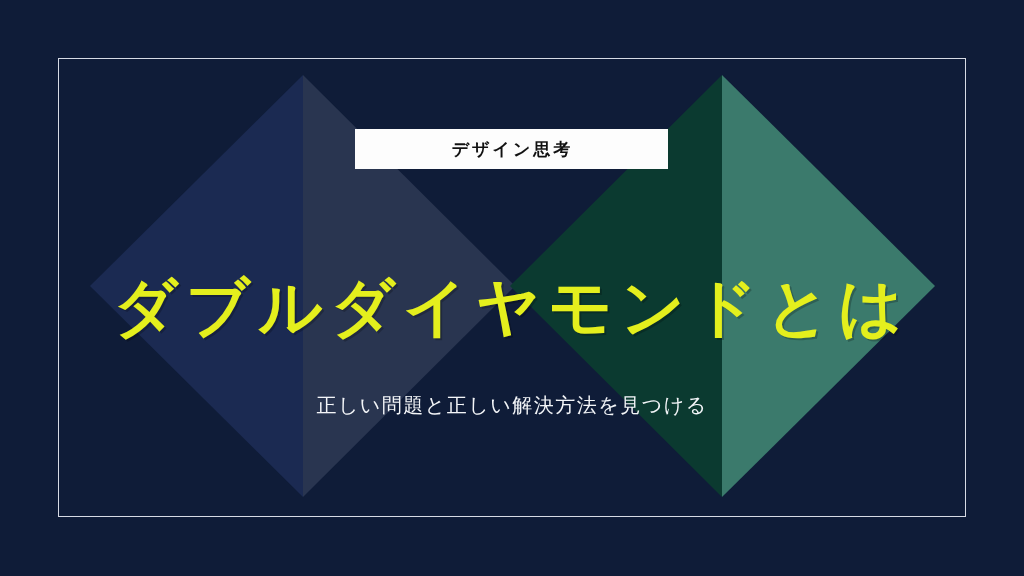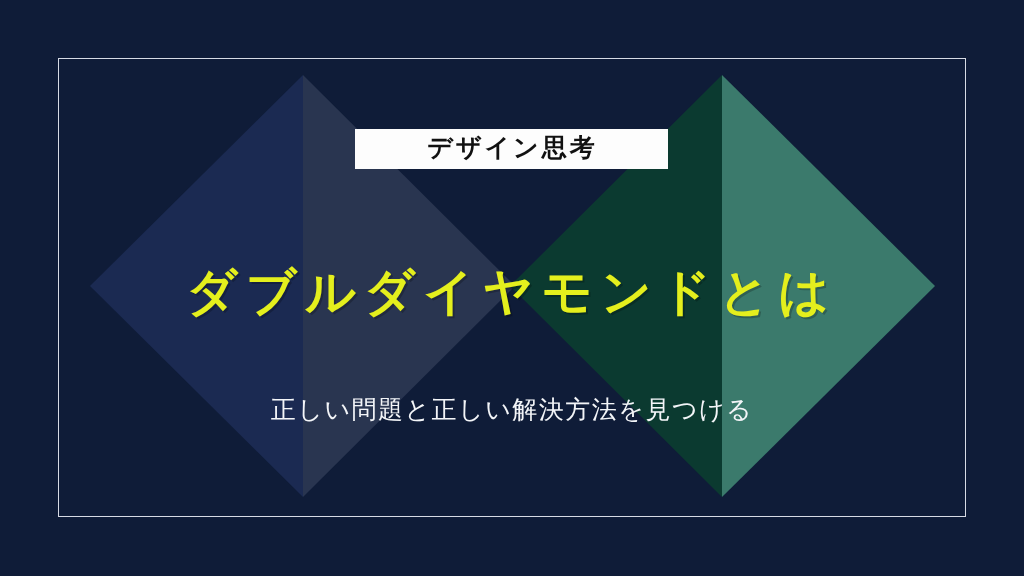--- a/index.html
+++ b/index.html
@@ -41,52 +41,51 @@
     top: 129px;
     width: 313px;
     height: 40px;
     background: #fdfdfd;
     display: flex;
     align-items: center;
     justify-content: center;
   }
   #badge-label {
     color: #111111;
-    font-size: 25px;
+    font-size: 17px;
     font-weight: bold;
     letter-spacing: 3px;
     line-height: 1;
     white-space: nowrap;
     transform: translateX(1px);
-    font-family: Liberation Mono, monospace;
   }
   
   #title {
     position: absolute;
     left: 0;
     top: 232px;
     width: 1024px;
     text-align: center;
     color: #e4ef1d;
-    font-size: 50px;
+    font-size: 63px;
     font-weight: bold;
     letter-spacing: 8px;
     line-height: 1.05;
     white-space: nowrap;
     text-shadow: 2px 2px 0 rgba(0,0,0,0.22);
   }
   
   #subtitle {
     position: absolute;
     left: 0;
     top: 390px;
     width: 1024px;
     text-align: center;
     color: #f3f5f8;
-    font-size: 25px;
+    font-size: 20px;
     font-weight: normal;
     letter-spacing: 1.5px;
     line-height: 1.55;
   }
   .sub-line {
     display: block;
     white-space: nowrap;
   }
 </style>
 </head>

